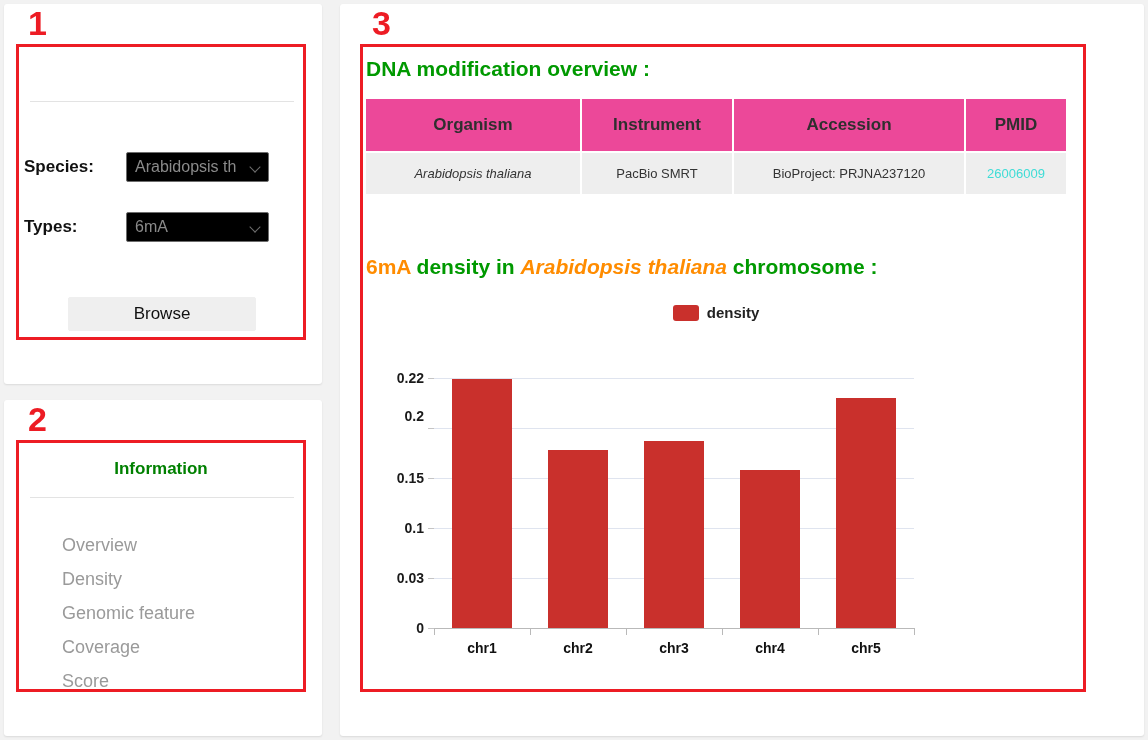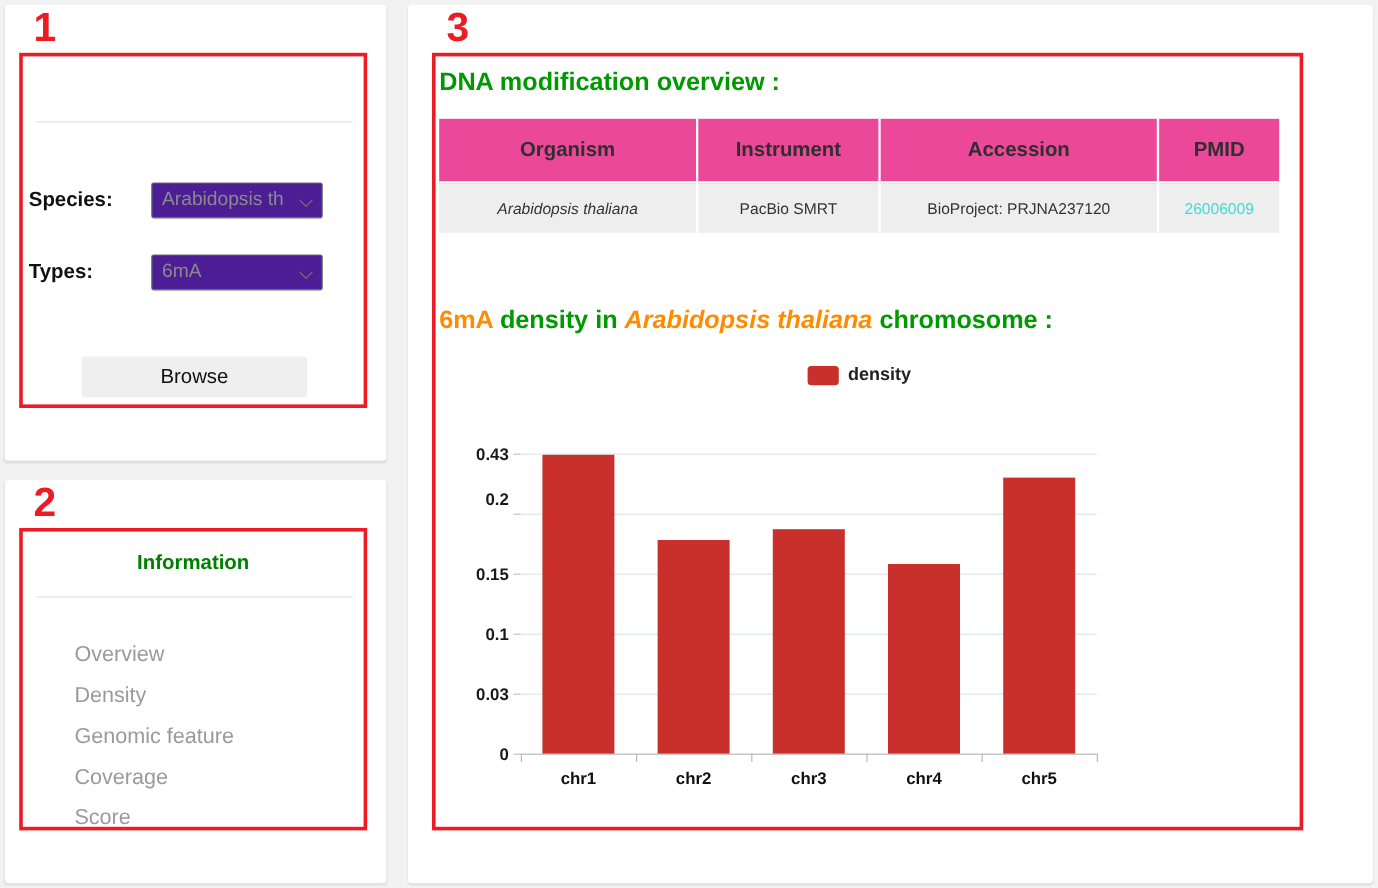--- a/index.html
+++ b/index.html
@@ -74,21 +74,21 @@
   .form-label {
     font-weight: bold;
     font-size: 17px;
     color: #111;
     width: 100px;
   }
   .sel {
     width: 143px;
     height: 30px;
     border: 1px solid #6d6d6d;
-    background: #4c1d95;
+    background: #000000;
     border-radius: 2px;
     display: flex;
     align-items: center;
     padding: 0 6px 0 8px;
     font-size: 16px;
     color: #8a8a8a;
     font-family: "Liberation Sans", sans-serif;
     position: relative;
     white-space: nowrap;
     overflow: hidden;
@@ -377,21 +377,21 @@
     <div class="ytick-label" style="top: 284px;">0</div>
         <div class="ytick-mark" style="top: 284px; left: 62px;"></div>
         <div class="ytick-label" style="top: 234px;">0.03</div>
         <div class="ytick-mark" style="top: 234px; left: 62px;"></div>
         <div class="ytick-label" style="top: 184px;">0.1</div>
         <div class="ytick-mark" style="top: 184px; left: 62px;"></div>
         <div class="ytick-label" style="top: 134px;">0.15</div>
         <div class="ytick-mark" style="top: 134px; left: 62px;"></div>
         <div class="ytick-label" style="top: 72px;">0.2</div>
         <div class="ytick-mark" style="top: 84px; left: 62px;"></div>
-        <div class="ytick-label" style="top: 34px;">0.43</div>
+        <div class="ytick-label" style="top: 34px;">0.22</div>
         <div class="ytick-mark" style="top: 34px; left: 62px;"></div>
         <div class="xtick-label" style="left: 116px; top: 296px;">chr1</div>
         <div class="xtick-mark" style="left: 68px; top: 284px;"></div>
         <div class="xtick-label" style="left: 212px; top: 296px;">chr2</div>
         <div class="xtick-mark" style="left: 164px; top: 284px;"></div>
         <div class="xtick-label" style="left: 308px; top: 296px;">chr3</div>
         <div class="xtick-mark" style="left: 260px; top: 284px;"></div>
         <div class="xtick-label" style="left: 404px; top: 296px;">chr4</div>
         <div class="xtick-mark" style="left: 356px; top: 284px;"></div>
         <div class="xtick-label" style="left: 500px; top: 296px;">chr5</div>

